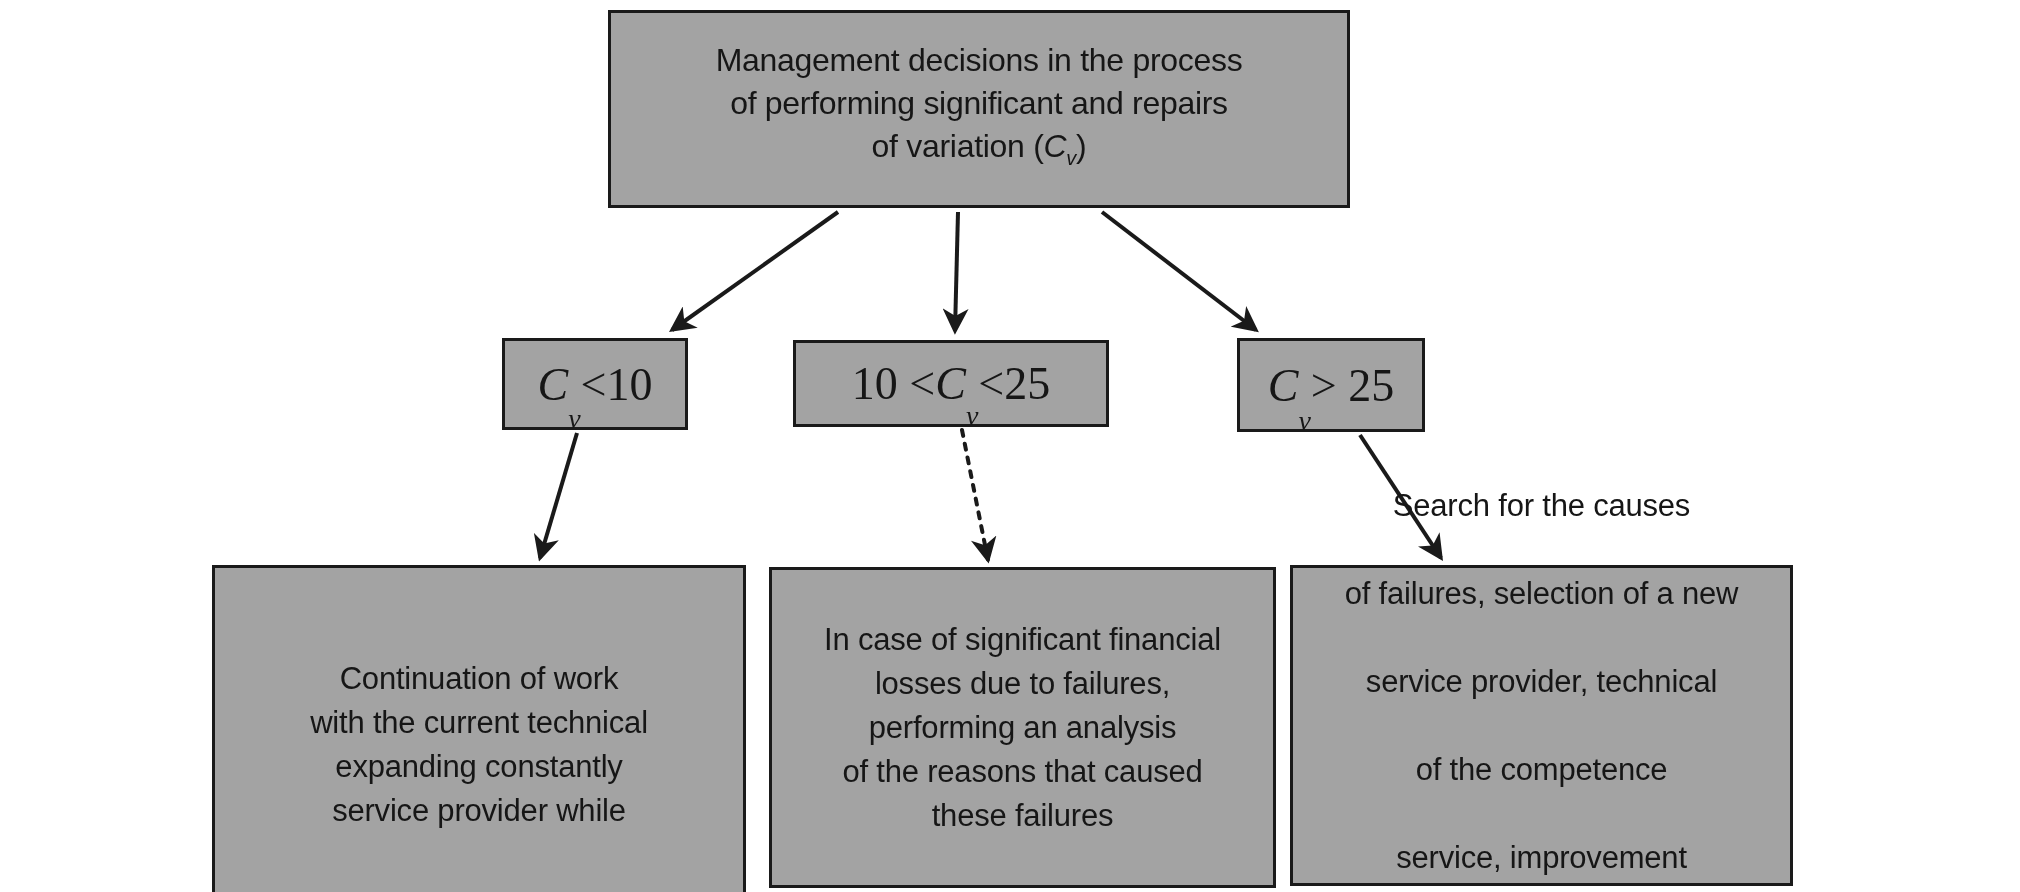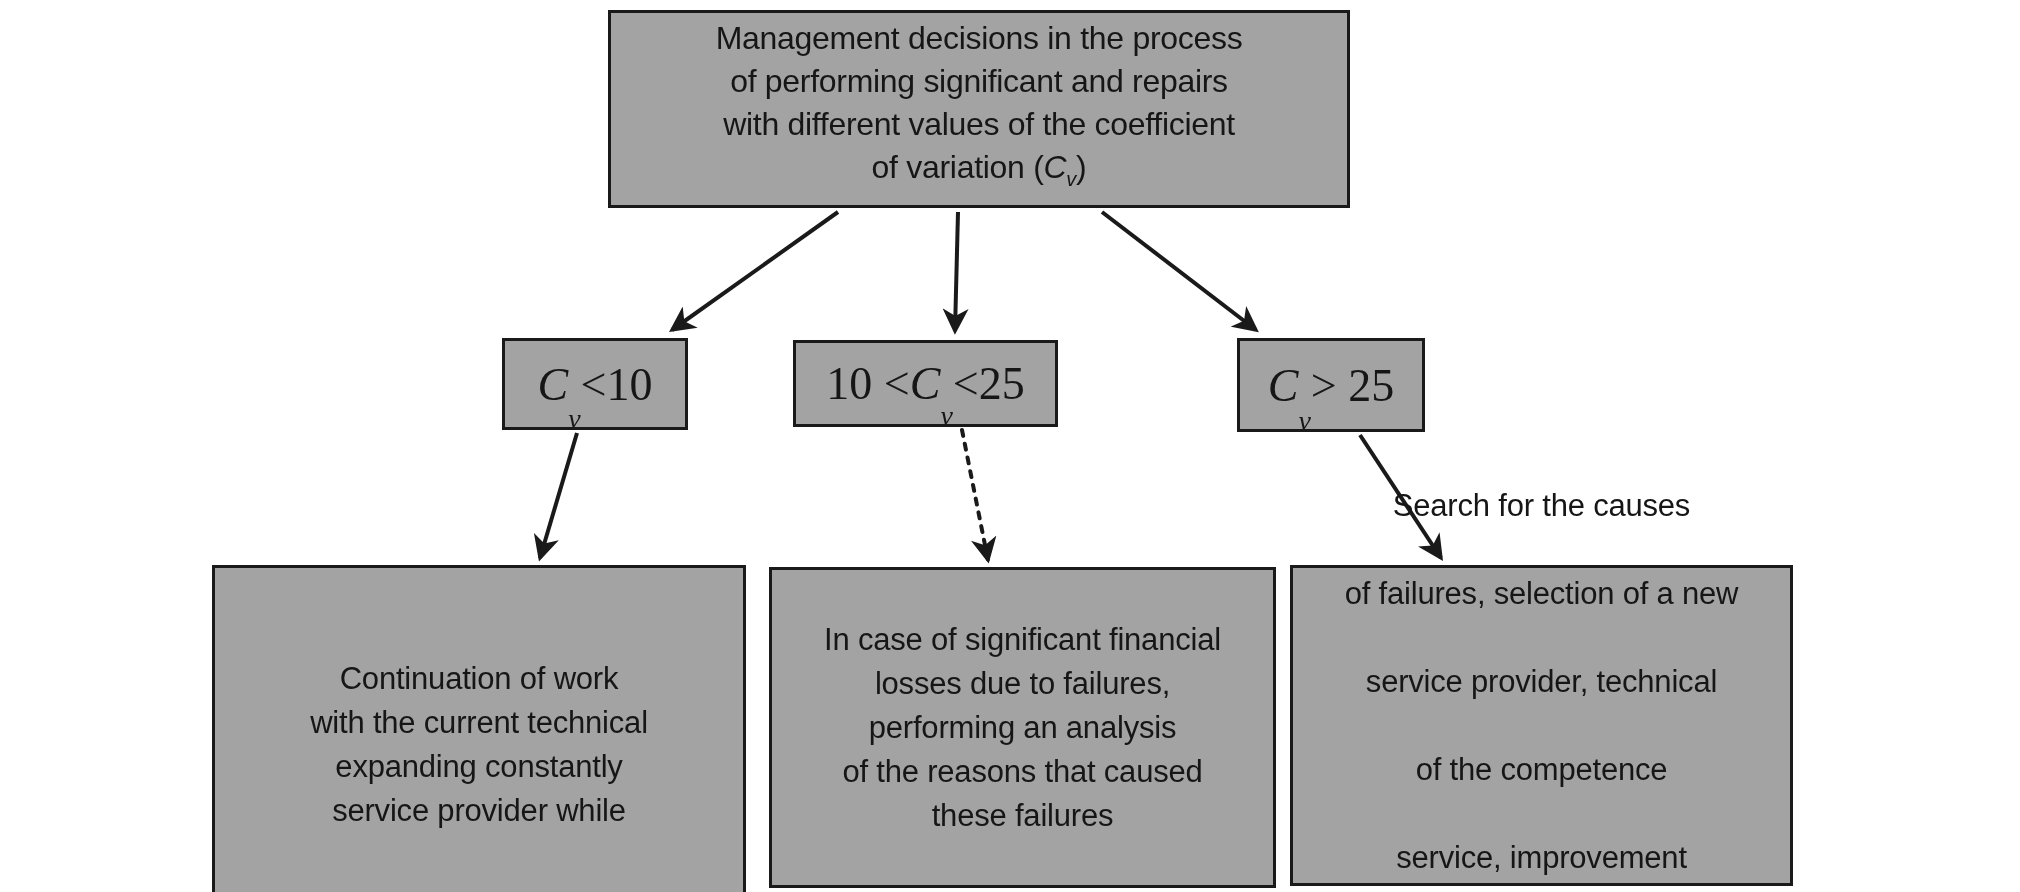--- a/index.html
+++ b/index.html
@@ -10,21 +10,21 @@
   .arrows { position:absolute; left:0; top:0; width:2020px; height:892px; pointer-events:none; }
   .box {
     position:absolute; background:#a3a3a3; border:3px solid #1a1a1a; box-sizing:border-box;
     display:flex; flex-direction:column; align-items:center; justify-content:center;
     text-align:center;
   }
   .root-box { left:608px; top:10px; width:742px; height:198px;
               font-size:32px; line-height:43px; letter-spacing:-0.3px; }
   .cond-box { font-family:"Liberation Serif", serif; font-size:46px; flex-direction:row; }
   .cond-a { left:502px; top:338px; width:186px; height:92px; }
-  .cond-b { left:793px; top:340px; width:265px; height:87px; }
+  .cond-b { left:793px; top:340px; width:316px; height:87px; }
   .cond-c { left:1237px; top:338px; width:188px; height:94px; }
   .out-box { font-size:31px; line-height:44px; letter-spacing:-0.2px; }
   .out-a { left:212px;  top:565px; width:534px; height:359px; }
   .out-b { left:769px;  top:567px; width:507px; height:321px;text-align:right; }
   .out-c { left:1290px; top:565px; width:503px; height:321px;gap:44px; }
   .v-italic { font-style:italic; }
   .cond-sub { font-style:italic; font-size:28px; align-self:flex-end; transform:translateY(6px); line-height:1; }
   .root-sub { font-style:italic; font-size:20px; vertical-align:-8px; }
   .line { display:block; }
 </style>
@@ -43,21 +43,20 @@
     <line x1="958" y1="212" x2="955" y2="331" stroke="#1a1a1a" stroke-width="4" marker-end="url(#ah)"></line>
     <line x1="1102" y1="212" x2="1256" y2="330" stroke="#1a1a1a" stroke-width="4" marker-end="url(#ah)"></line>
     <line x1="577" y1="433" x2="540" y2="558" stroke="#1a1a1a" stroke-width="4" marker-end="url(#ah)"></line>
     <line x1="962" y1="430" x2="988" y2="560" stroke="#1a1a1a" stroke-width="4" stroke-dasharray="6 8" stroke-linecap="round" marker-end="url(#ah)"></line>
     <line x1="1360" y1="435" x2="1441" y2="558" stroke="#1a1a1a" stroke-width="4" marker-end="url(#ah)"></line>
   </svg>
 
   <div class="box root-box">
     <span class="line">Management decisions in the process</span>
     <span class="line">of performing significant and repairs</span>
-    <span class="line">with different values of the coefficient</span>
     <span class="line"><span>of variation (</span><span class="v-italic">C</span><span class="v-italic root-sub">v</span><span>)</span></span>
   </div>
 
   <div class="box cond-box cond-a">
     <span></span>
       <span class="v-italic">C</span>
       <span class="cond-sub">v</span>
       <span>&lt;10</span>
   </div>
 

